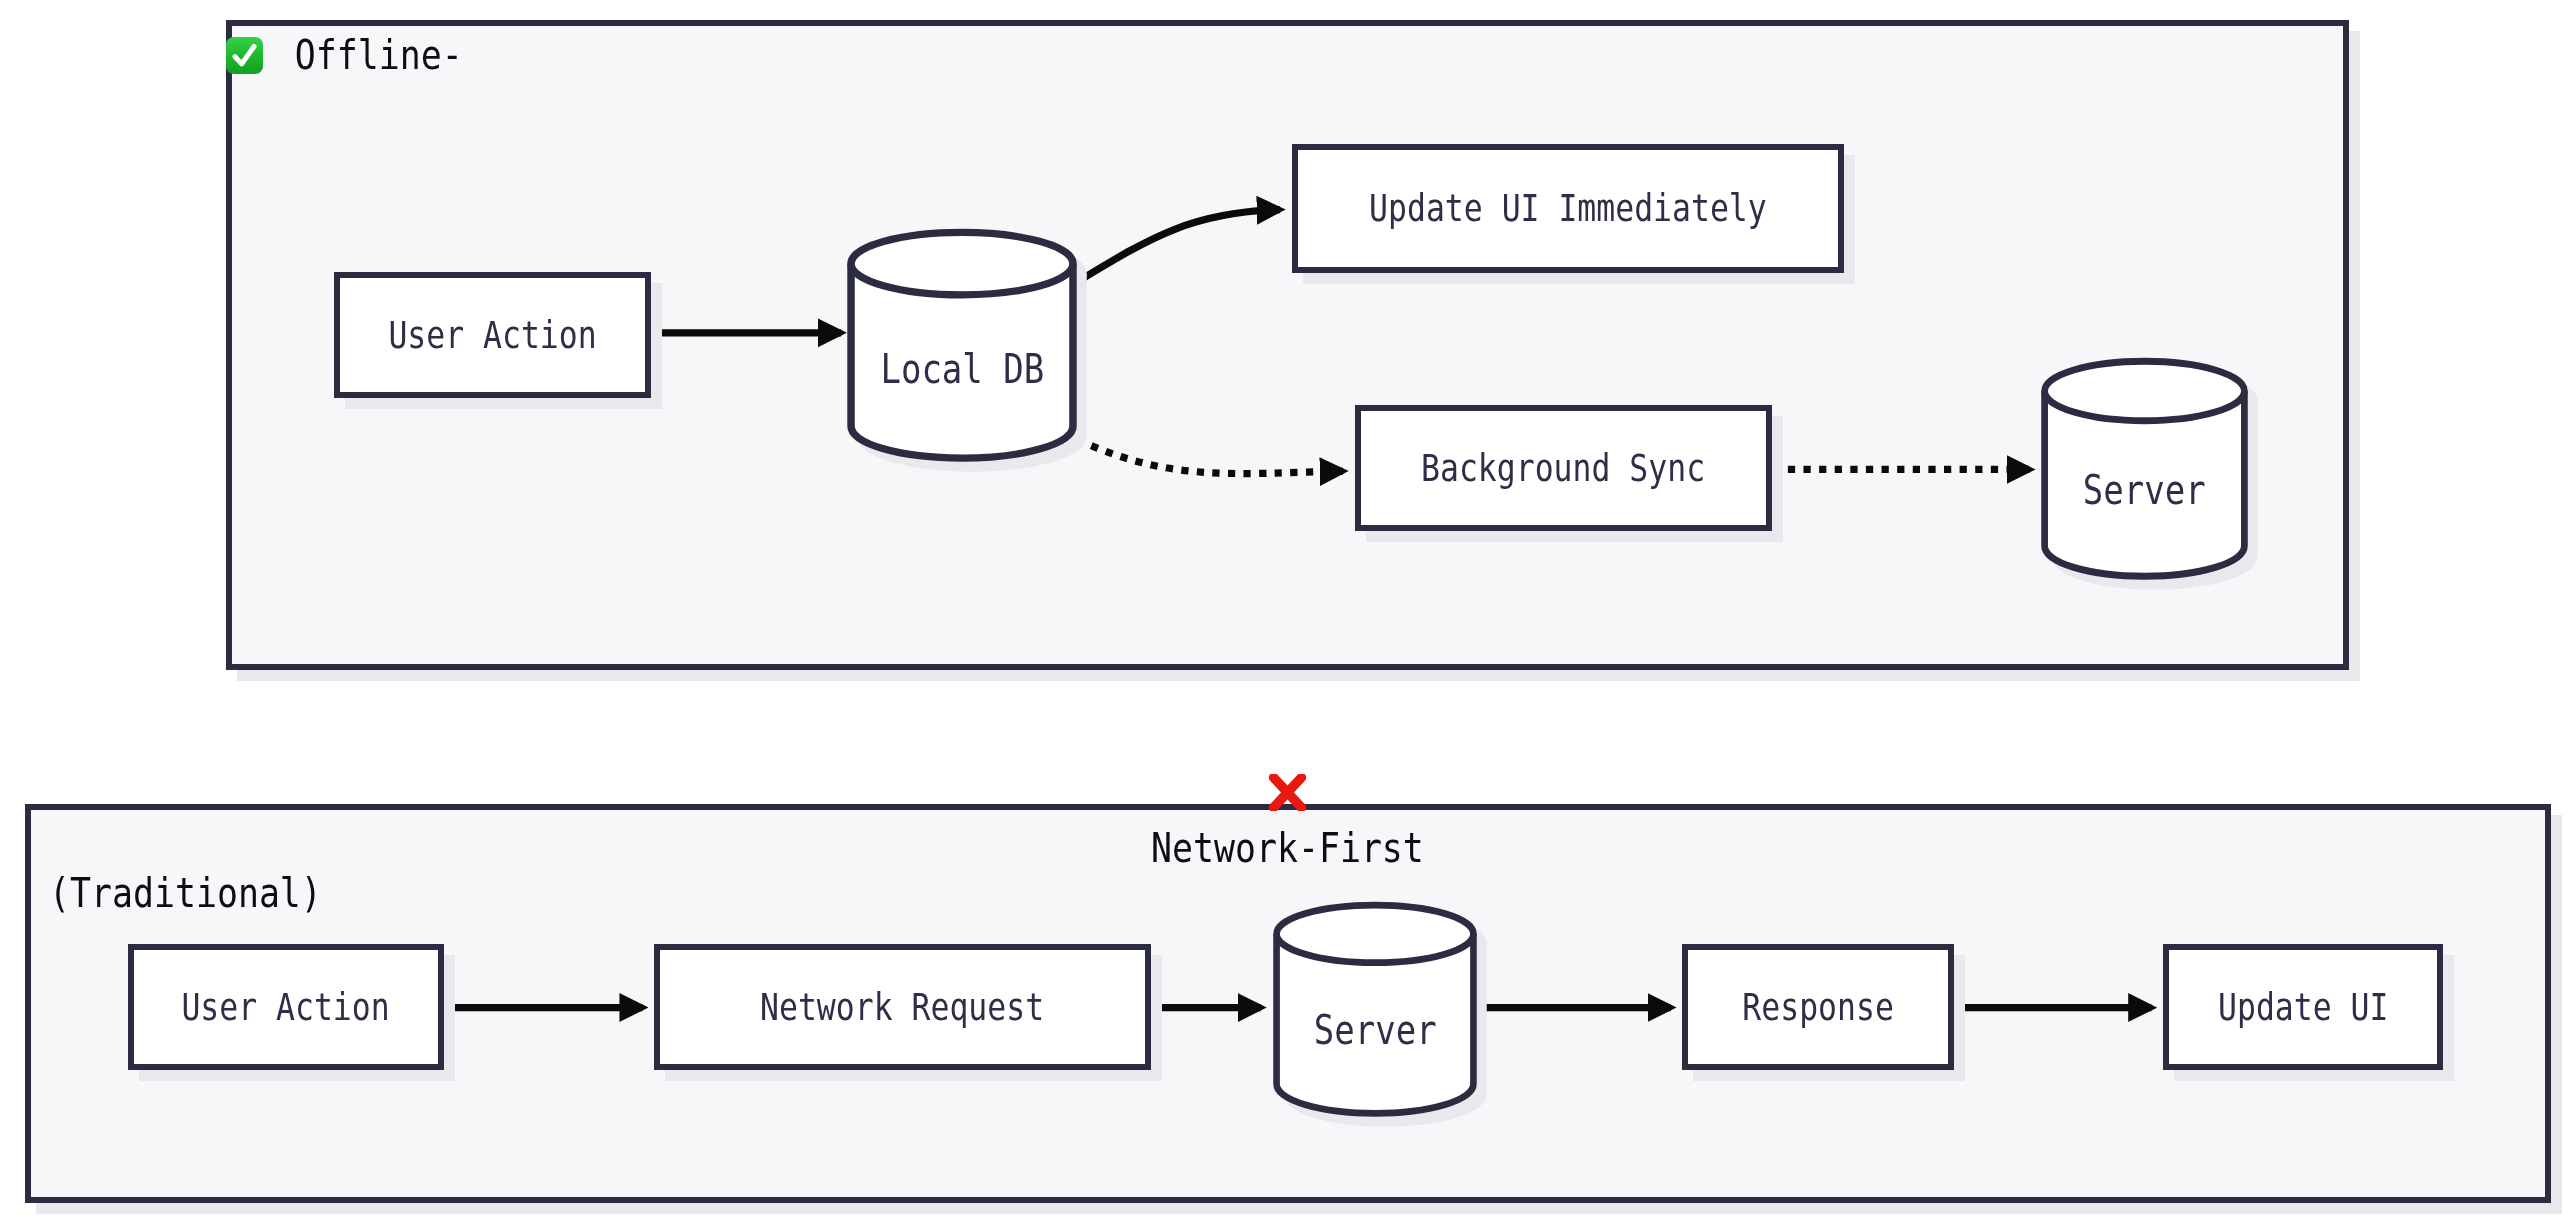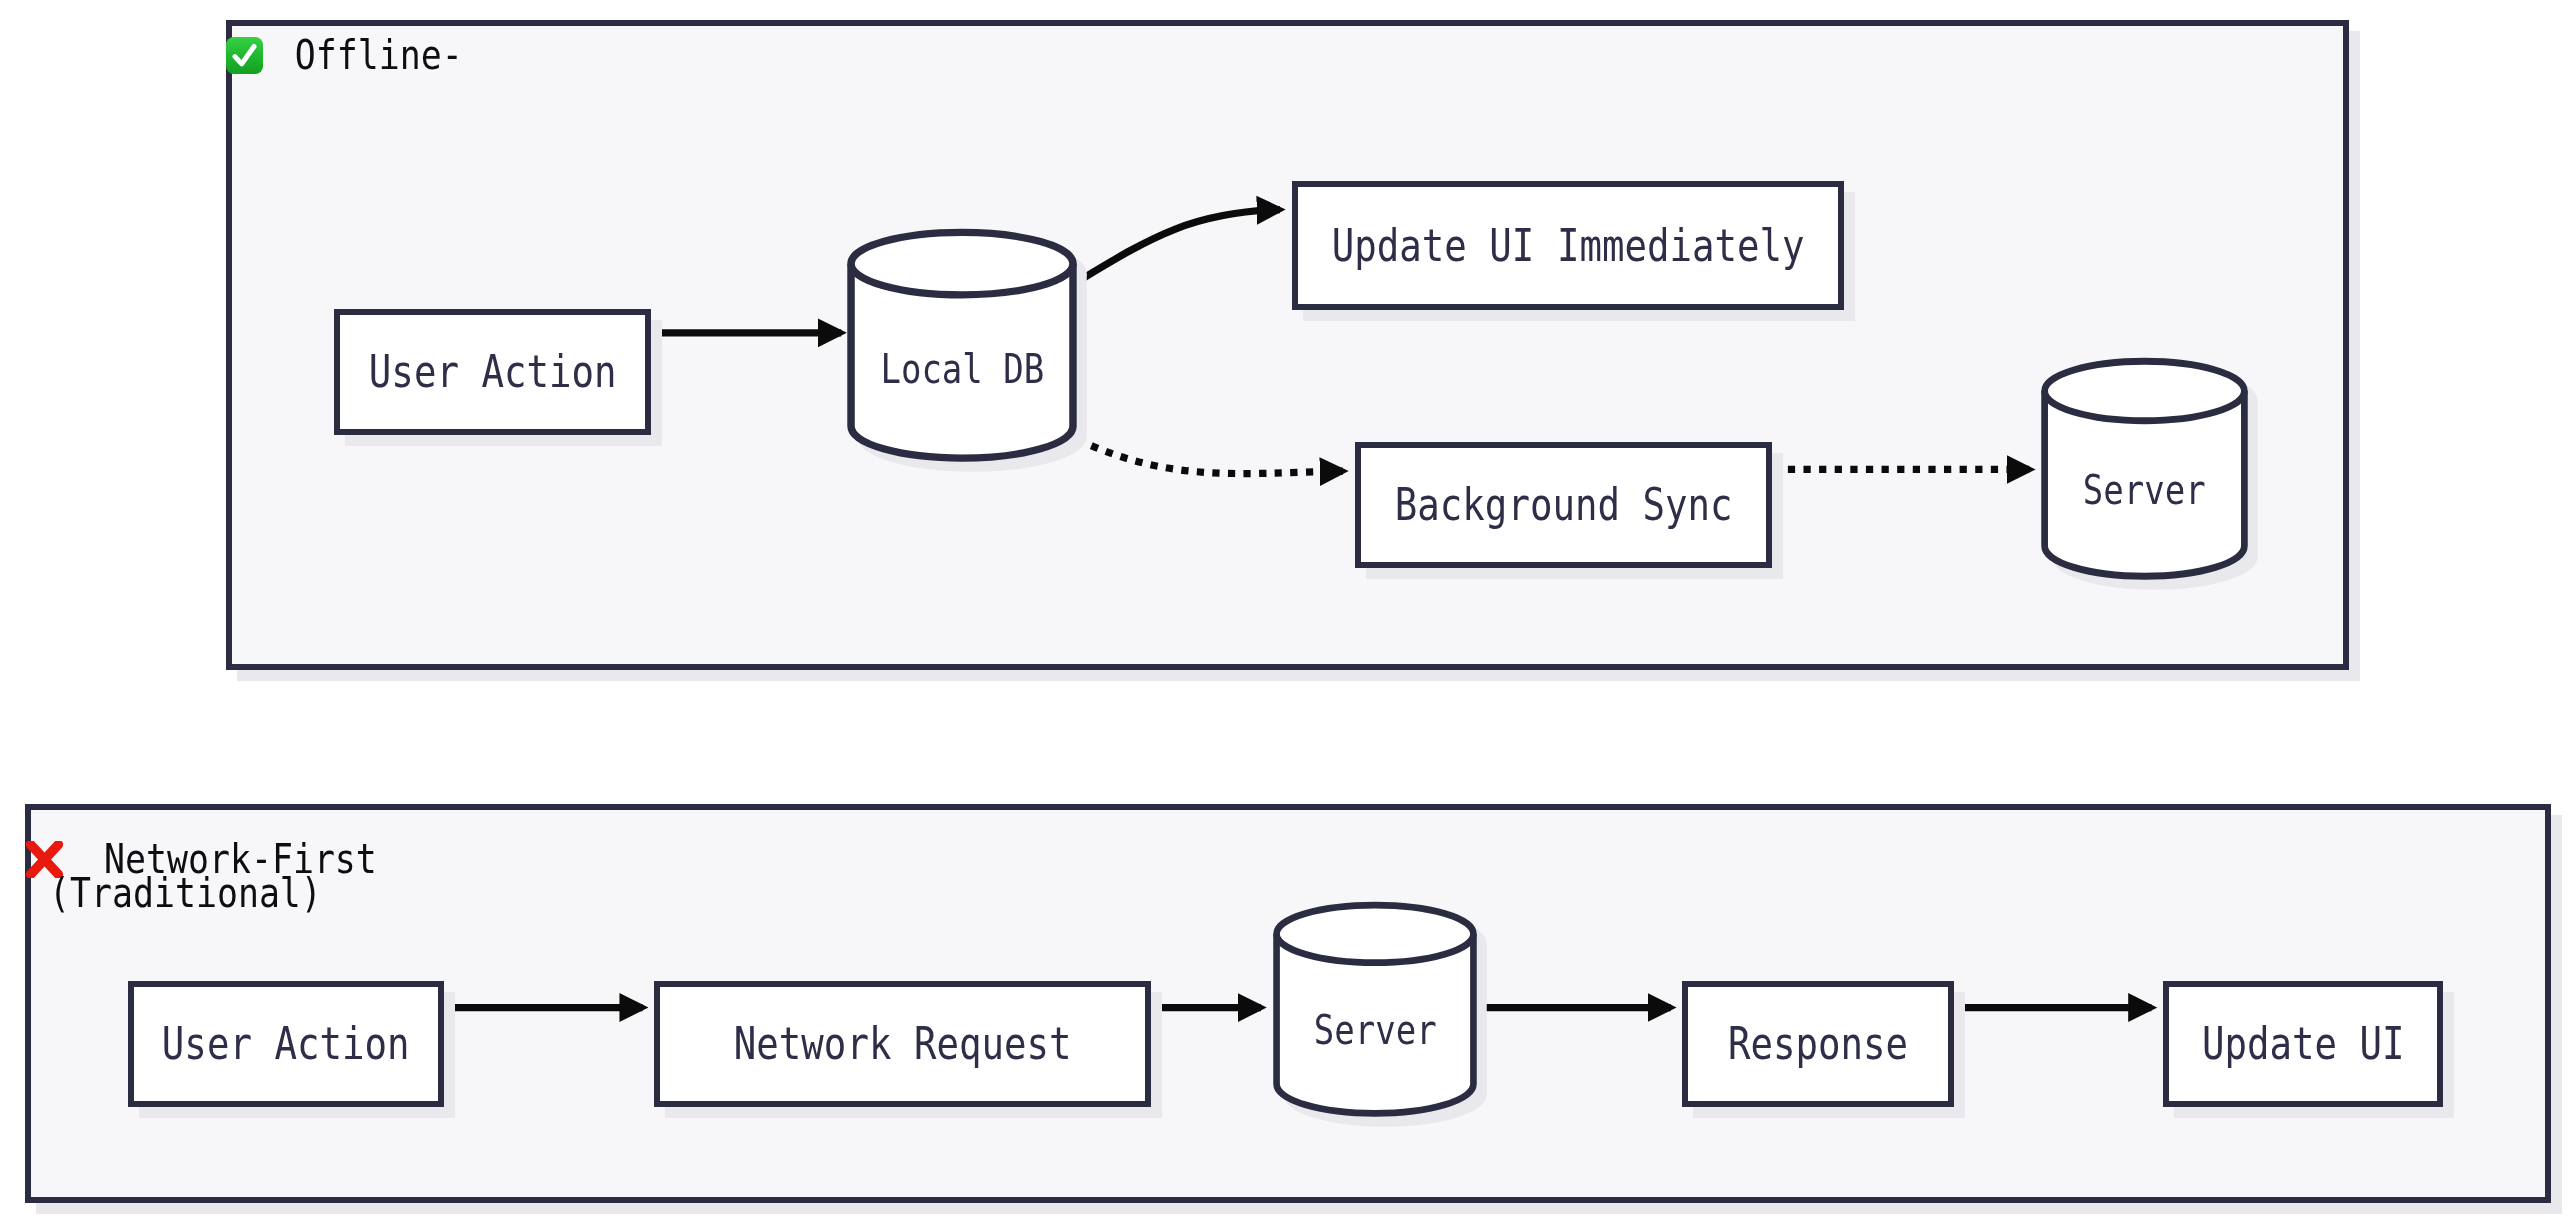--- a/index.html
+++ b/index.html
@@ -26,38 +26,38 @@
   }
   #offline-container{left:226px;top:20px;width:2123px;height:650px;}
   #network-container{left:24.5px;top:804px;width:2526px;height:399px;}
 
   .diagram-title{
     position:absolute;display:flex;align-items:center;justify-content:flex-start;
     gap:16.7px;color:var(--title);font-size:41px;line-height:1;z-index:1;
     white-space:nowrap;
   }
   #offline-title{left:226px;top:28px;width:2123px;height:54px;}
-  #network-title-1{left:24.5px;top:832px;width:2526px;height:54px;}
+  #network-title-1{left:24.5px;top:774px;width:2526px;height:54px;flex-direction:column;}
   #network-title-2{left:24.5px;top:866px;width:2526px;height:54px;}
 
   .cond{display:inline-block;transform:scaleX(0.85);transform-origin:center;white-space:nowrap;}
 
   .check-icon{
     width:37px;height:37px;border-radius:7.8px;flex:0 0 auto;
     background:linear-gradient(180deg,#35d144 0%,#1fb52e 55%,#149f23 100%);
     display:flex;align-items:center;justify-content:center;
   }
   .cross-icon{width:39px;height:37px;flex:0 0 auto;display:flex;align-items:center;justify-content:center;}
 
   .node{
     position:absolute;background:var(--node-bg);
     border:6.7px solid var(--ink);
     box-shadow:11px 11px 0 var(--shadow);
     display:flex;align-items:center;justify-content:center;
-    color:var(--text);font-size:44px;line-height:1;z-index:3;margin-top:37px;
+    color:var(--text);font-size:37px;line-height:1;z-index:3;
   }
   #n-user-action-1 {left:334px; top:272px; width:317px; height:126px;}
   #n-update-ui-imm {left:1292px;top:144px; width:552px; height:129px;}
   #n-background-sync{left:1355px;top:405px; width:417px; height:126px;}
   #n-user-action-2 {left:128px; top:944px;width:316px; height:126px;}
   #n-network-request{left:654px;top:944px;width:497px; height:126px;}
   #n-response      {left:1682px;top:944px;width:272px; height:126px;}
   #n-update-ui-2   {left:2163px;top:944px;width:280px; height:126px;text-align:center;}
 
   .cyl{position:absolute;z-index:3;filter:drop-shadow(10px 10px 0 var(--shadow));}

